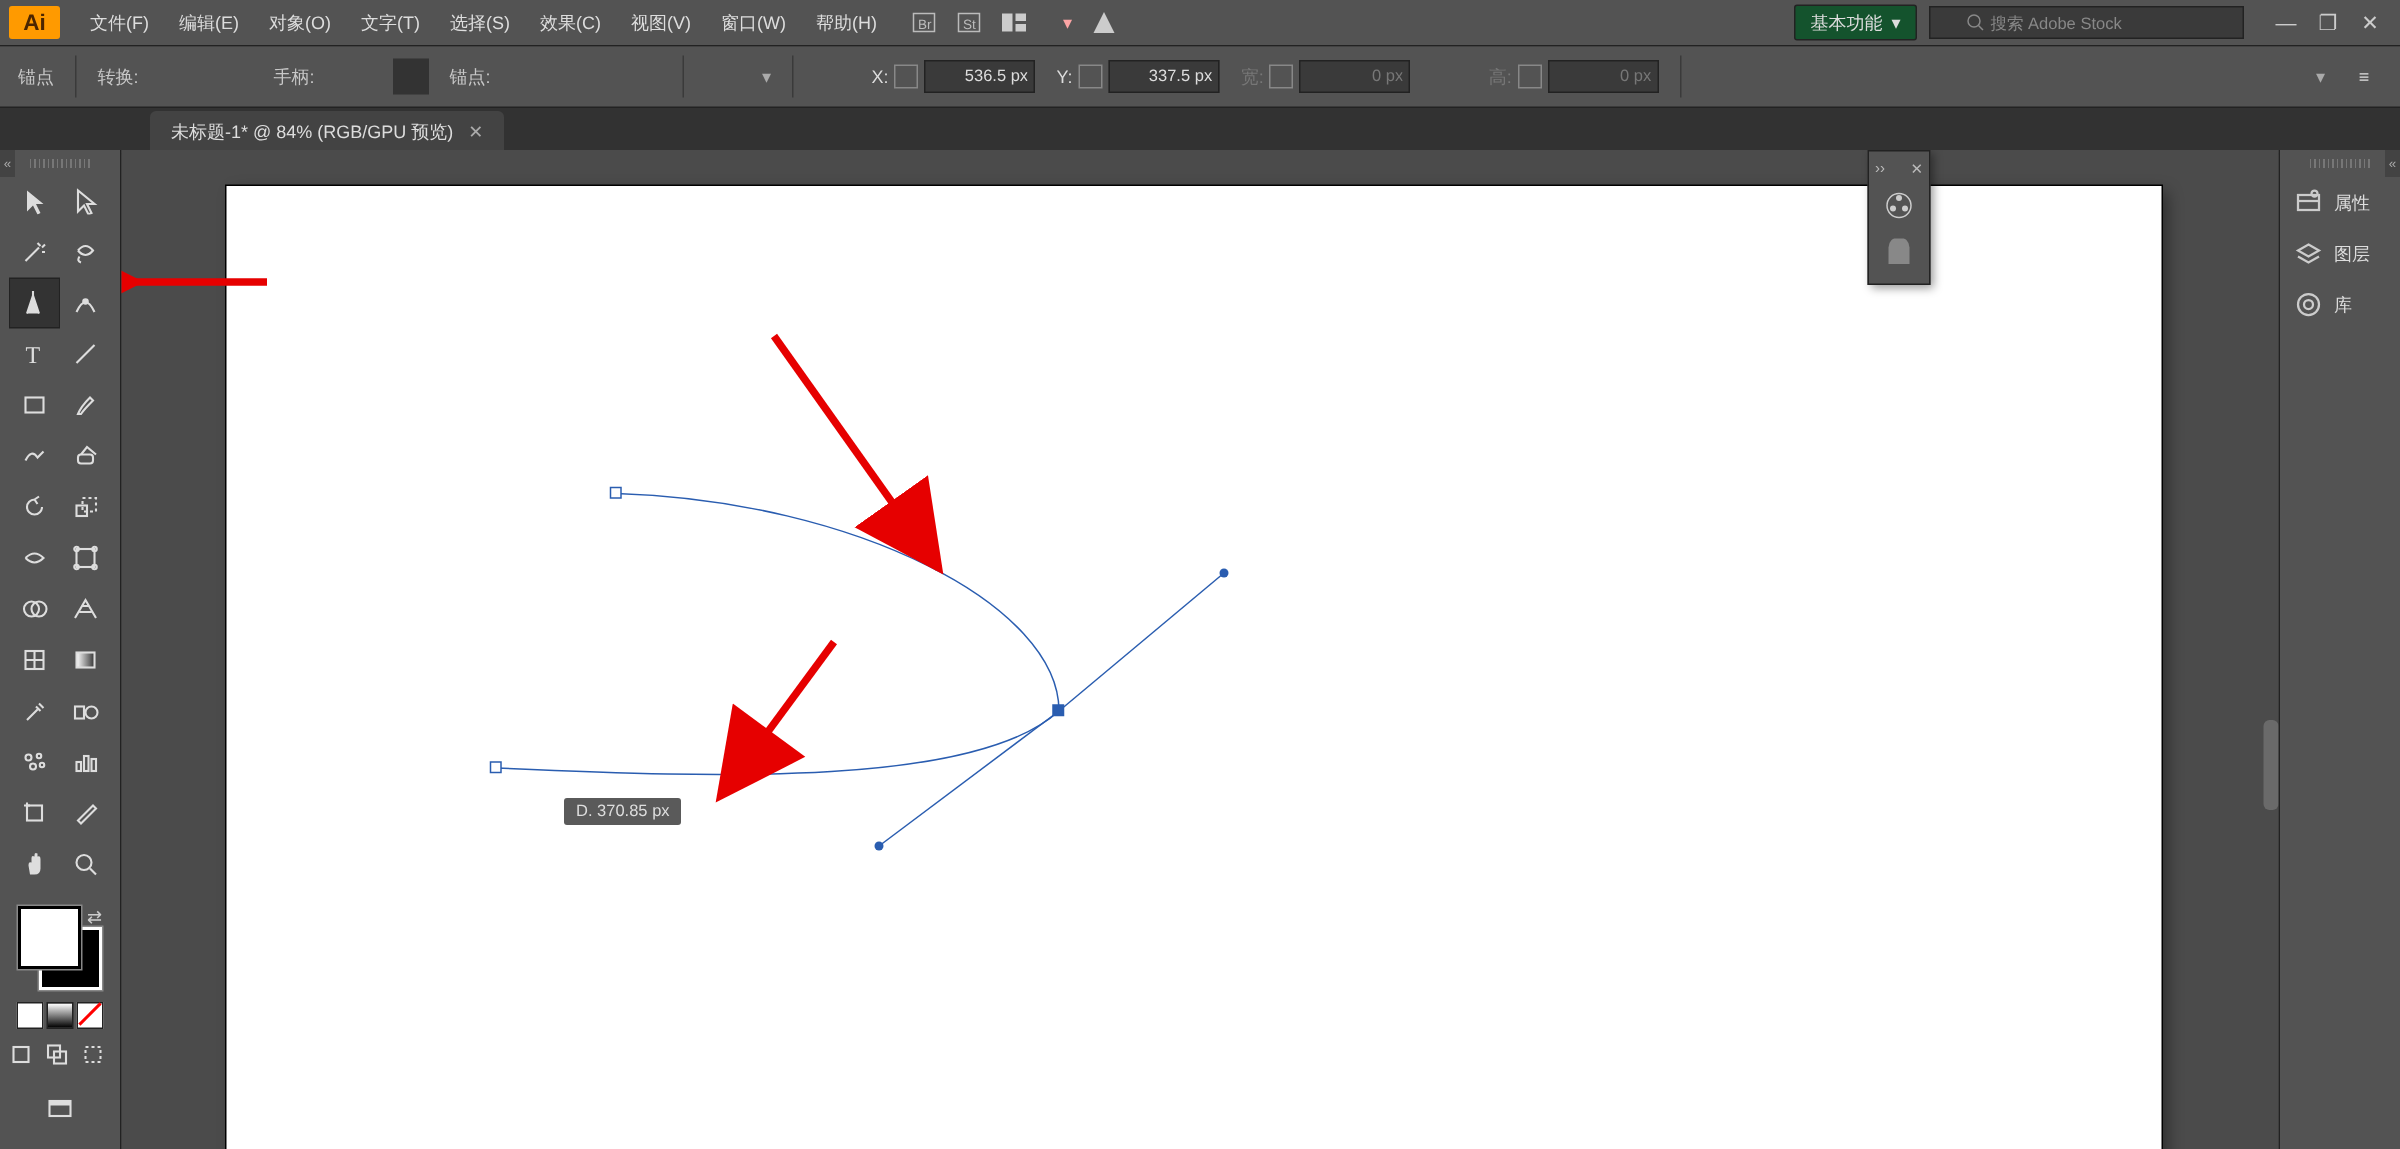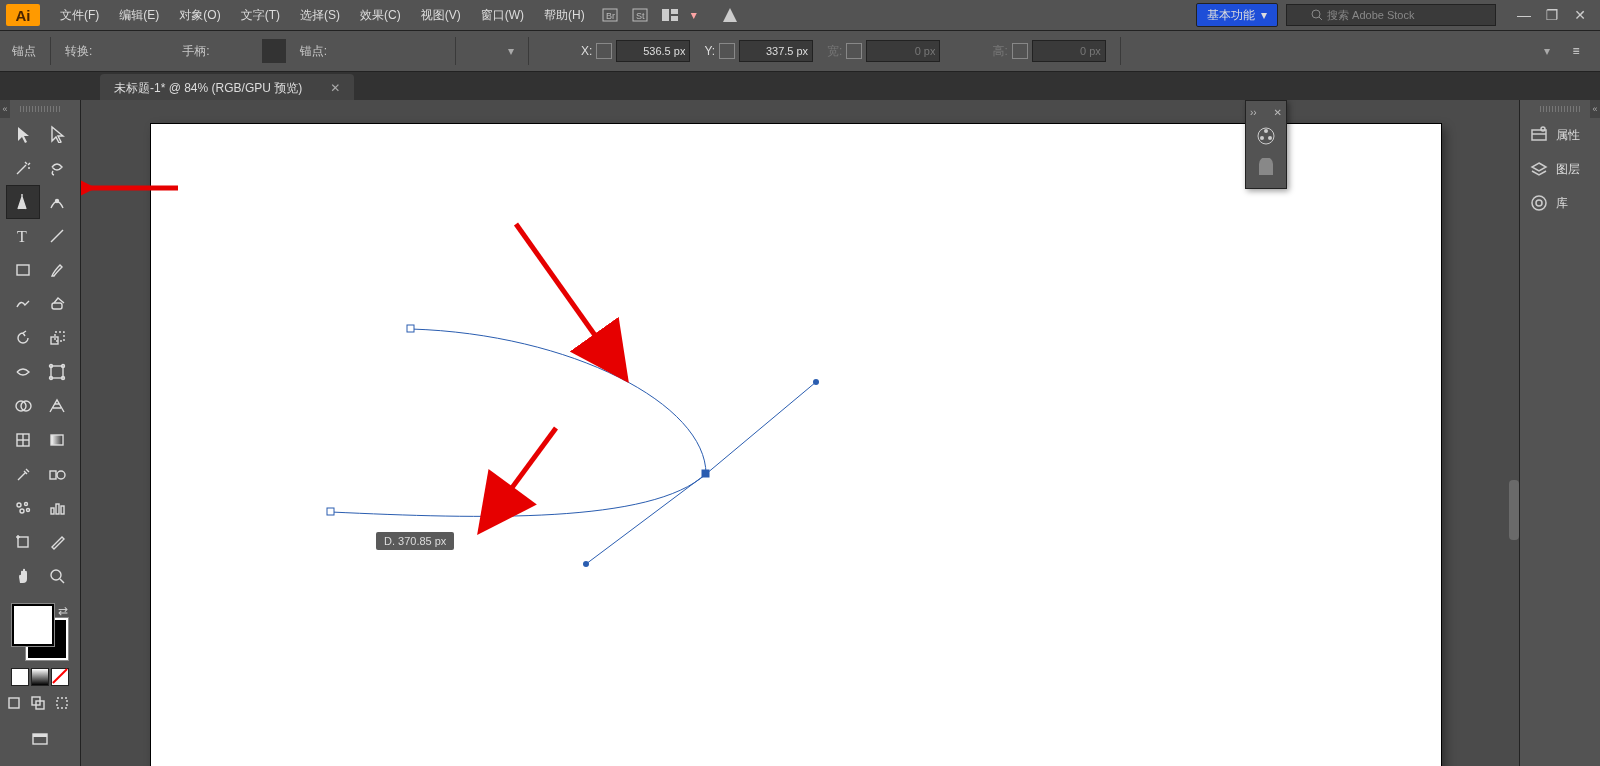--- a/index.html
+++ b/index.html
@@ -1,36 +1,36 @@
 <!DOCTYPE html>
 <html><head>
 <meta charset="utf-8">
 <style>
   html,body{margin:0;padding:0;height:100%;font-family:"Microsoft YaHei",Arial,sans-serif;font-size:12px;background:#323232;color:#ddd;overflow:hidden;user-select:none}
   .menubar{height:30px;background:#535353;display:flex;align-items:center;padding:0 6px;border-bottom:1px solid #222}
   .ai-logo{width:34px;height:22px;background:#ff9a00;color:#4b2500;display:flex;align-items:center;justify-content:center;font-weight:bold;font-size:15px;border-radius:2px;margin-right:10px}
   .menubar .menu-item{padding:0 10px;height:30px;display:flex;align-items:center;cursor:pointer}
   .menubar .spacer{flex:1}
-  .menu-icon{width:24px;height:24px;display:flex;align-items:center;justify-content:flex-start;margin-left:6px;color:#fca5a5}
+  .menu-icon{width:24px;height:24px;display:flex;align-items:center;justify-content:flex-end;margin-left:6px;color:#fca5a5}
   .menu-search{width:160px;height:20px;background:#3a3a3a;border:1px solid #222;margin-left:8px;display:flex;align-items:center;padding:0 24px;color:#888;font-size:11px}
   .win-controls{display:flex;margin-left:14px}
   .win-btn{width:28px;height:22px;display:flex;align-items:center;justify-content:center;color:#ccc;font-size:14px;cursor:pointer}
-  .workspace-sel{display:flex;align-items:center;padding:0 10px;height:22px;background:#1d4ed8;margin-left:6px;border:1px solid #222;border-radius:2px}
+  .workspace-sel{display:flex;align-items:center;padding:0 10px;height:22px;background:#14532d;margin-left:6px;border:1px solid #222;border-radius:2px}
   .ctrlbar{height:40px;background:#535353;display:flex;align-items:center;padding:0 12px;border-bottom:1px solid #222;gap:14px}
   .ctrl-label{color:#c8c8c8}
   .ctrl-ico{width:24px;height:24px;display:flex;align-items:center;justify-content:center;color:#ddd;cursor:pointer}
   .coord-box{display:flex;align-items:center;gap:4px}
   .coord-box input{width:64px;height:20px;background:#3a3a3a;border:1px solid #222;color:#ddd;padding:0 4px;font-size:11px;text-align:right}
   .coord-box .link{width:14px;height:14px;border:1px solid #888}
   .dim{color:#777!important}
   .dim input{color:#777}
   .divider{width:1px;height:28px;background:#3a3a3a}
 
   .tabbar{height:30px;background:#323232;display:flex;align-items:flex-end;padding-left:100px;border-bottom:1px solid #222}
-  .doc-tab{height:28px;background:#434343;padding:0 14px;display:flex;align-items:center;gap:28px;border-radius:4px 4px 0 0;color:#ddd}
+  .doc-tab{height:28px;background:#434343;padding:0 14px;display:flex;align-items:center;gap:10px;border-radius:4px 4px 0 0;color:#ddd}
   .doc-tab .close{color:#aaa;font-size:12px}
 
   .workarea{position:absolute;left:0;right:0;top:100px;bottom:0;display:flex}
   .toolbar{width:80px;background:#535353;border-right:1px solid #222;display:flex;flex-direction:column;align-items:center;padding-top:6px;gap:2px}
   .tool-grip{width:40px;height:6px;background:repeating-linear-gradient(90deg,#777,#777 1px,#535353 1px,#535353 3px);margin-bottom:4px}
   .tool-row{display:flex;gap:2px}
   .tool{width:32px;height:32px;display:flex;align-items:center;justify-content:center;color:#ddd;cursor:pointer;position:relative}
   .tool.sel{background:#333;outline:1px solid #222}
   .tool svg{width:18px;height:18px;fill:none;stroke:#ddd;stroke-width:1.4}
   .color-swatches{margin-top:10px;position:relative;width:56px;height:56px}

